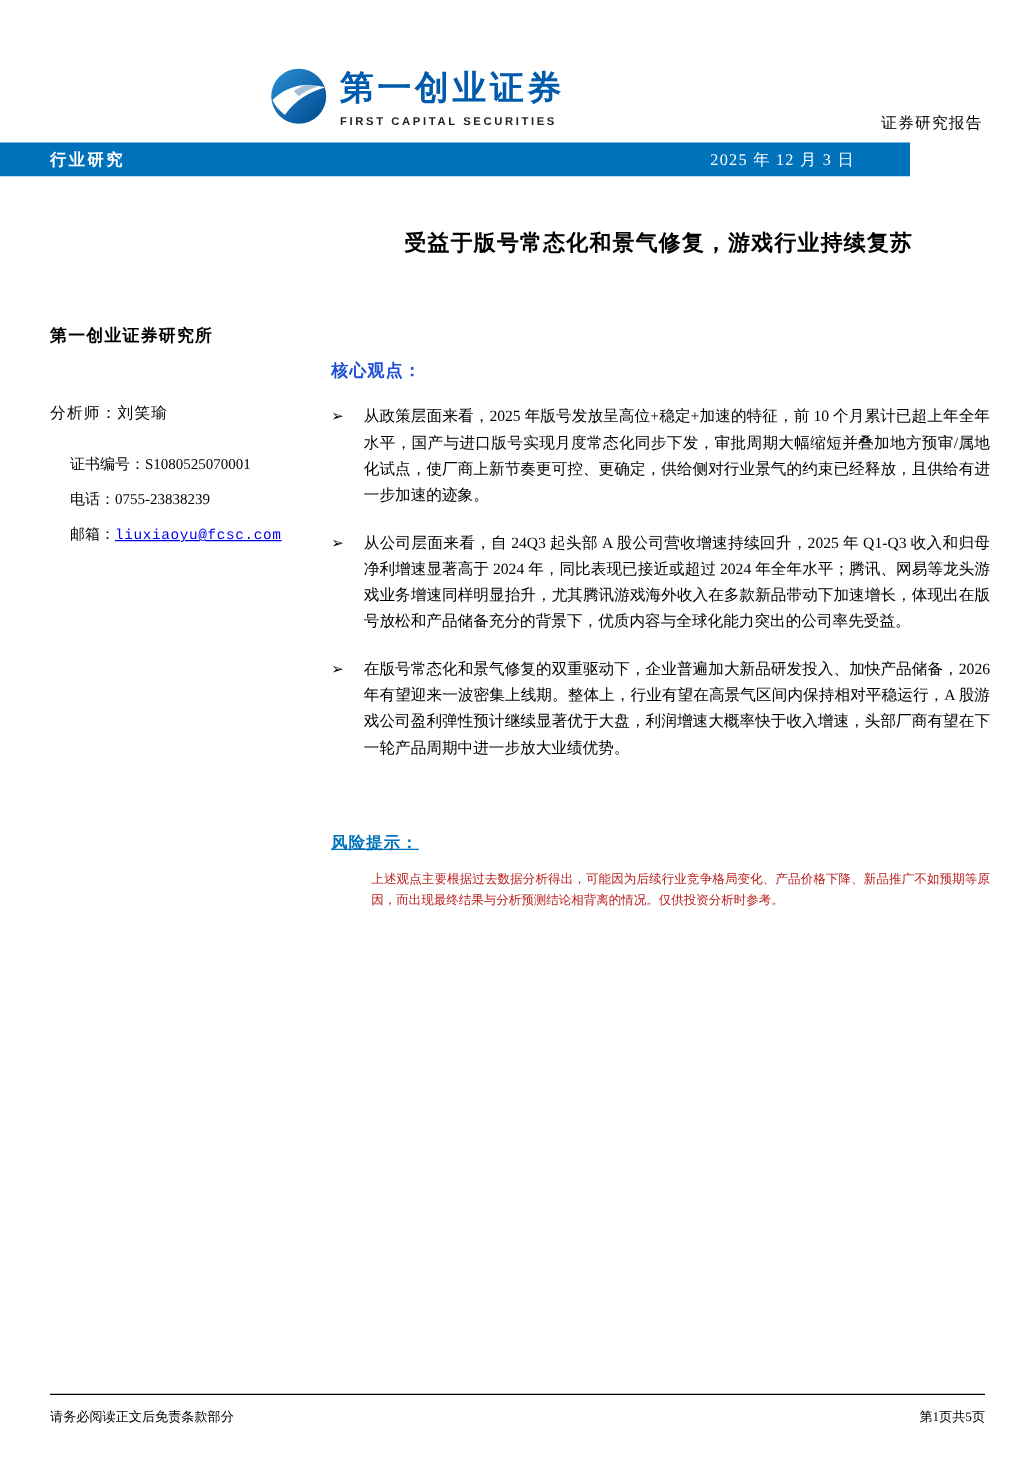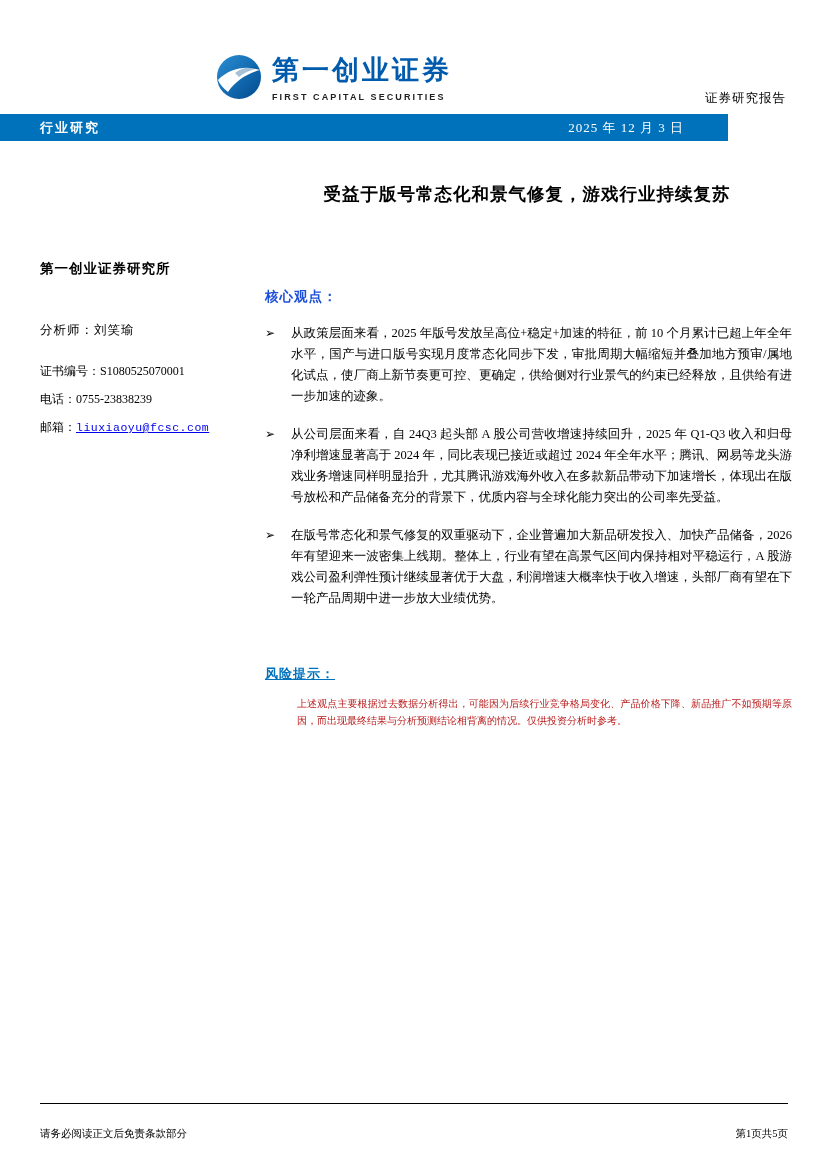--- a/index.html
+++ b/index.html
@@ -90,21 +90,21 @@
     font-size: 12.5px;
     color: #000;
   }
   .sidebar .institute {
     font-size: 13.5px;
     font-weight: bold;
     letter-spacing: 1px;
     margin-bottom: 44px;
   }
   .sidebar .analyst { margin-bottom: 24px; letter-spacing: 1px; }
-  .sidebar .line { margin-bottom: 11px; font-size: 12px; }
+  .sidebar .line { margin-bottom: 11px; font-size: 12px; margin-left: 16px; }
   .sidebar a.email-link {
     color: #0000EE;
     text-decoration: underline;
     font-family: "Liberation Mono", "DejaVu Sans Mono", monospace;
     font-size: 11.5px;
     letter-spacing: 0.5px;
   }
 
   
   .main {
@@ -153,21 +153,21 @@
     margin-left: 32px;
   }
 
   
   .footer {
     position: absolute;
     left: 40px;
     right: 38px;
     bottom: 28px;
     border-top: 1px solid #000;
-    padding-top: 23px;
+    padding-top: 11px;
     display: flex;
     justify-content: space-between;
     font-size: 10.5px;
     color: #000;
   }
 </style>
 </head>
 <body>
 
 <div class="page">

